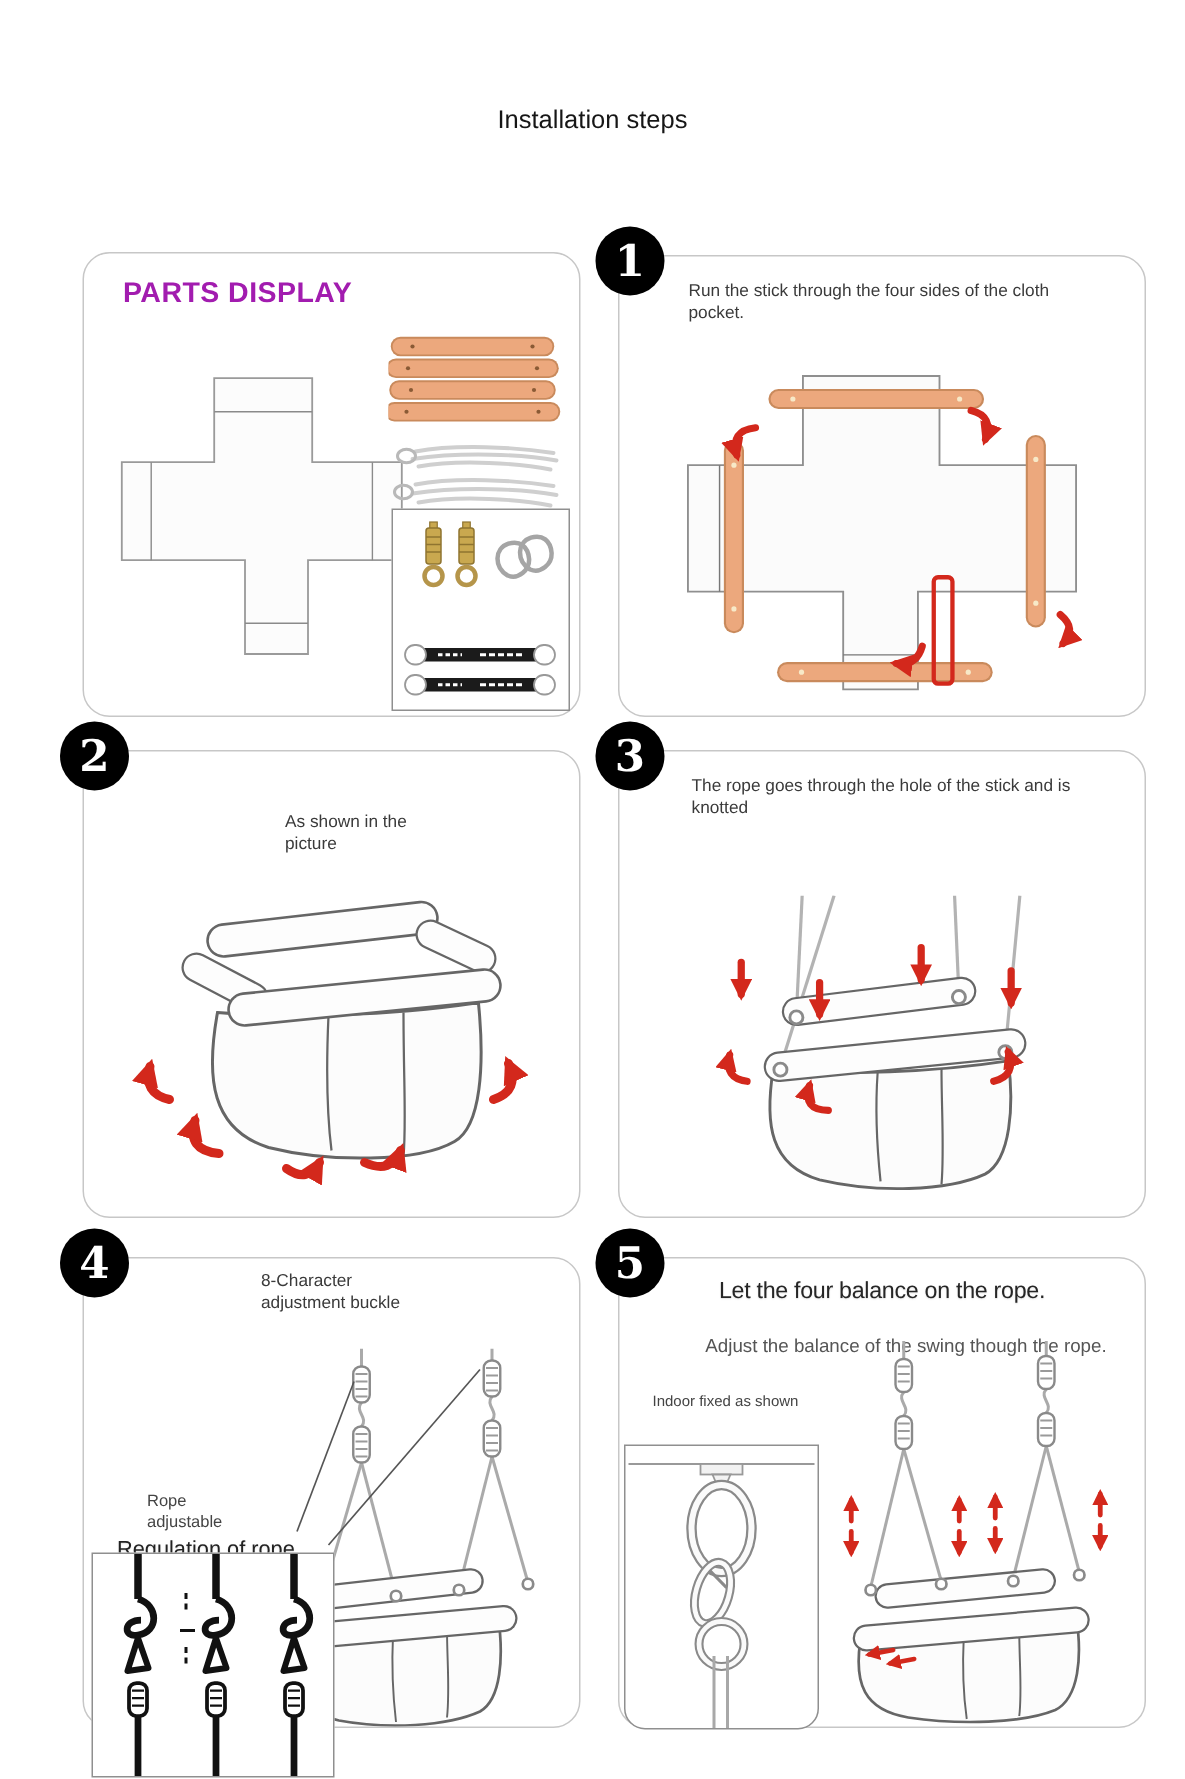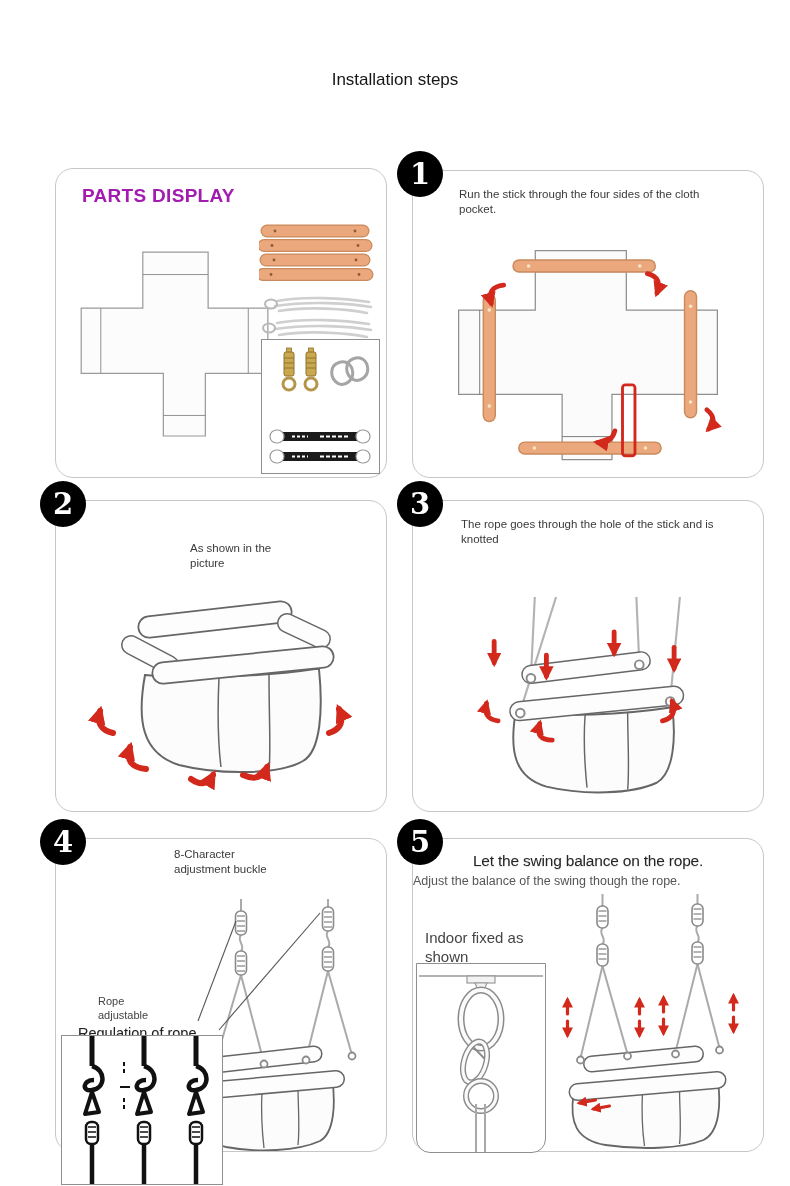--- a/index.html
+++ b/index.html
@@ -332,24 +332,24 @@
           <rect x="128" y="86" width="12" height="22" rx="5" fill="#fff" stroke-width="2.5"></rect>
           <path d="M130,91 h8 M130,96 h8 M130,101 h8" stroke-width="1.5"></path>
           <path d="M134,108 V148" stroke-width="4.5"></path>
         </g>
       </svg>
     </div>
   </section>
 
   <section class="panel" id="panel-step5">
     <div class="badge">5</div>
-    <p class="caption" style="left:0;top:12px;width:100%;text-align:center;margin:0;font-size:15.5px">Let the swing balance on the rope.</p>
-    <p class="note" style="left:0;top:34px;width:100%;margin:0;font-size:12.5px;color:#555">Adjust the balance of the swing though the rope.</p>
-
-    <p class="label-sm" style="left:12px;top:90px;width:100px;font-size:15px;margin:0">Indoor fixed as shown</p>
+    <p class="caption" style="left:0;top:12px;width:100%;text-align:center;margin:0;font-size:15.5px">Let the four balance on the rope.</p>
+    <p class="note" style="left:0;top:34px;width:100%;text-align:center;margin:16px;font-size:12.5px;color:#555">Adjust the balance of the swing though the rope.</p>
+
+    <p class="label-sm" style="left:22px;top:90px;width:100px;font-size:10px;margin:0">Indoor fixed as shown</p>
 
     <div class="inset" style="left:3px;top:124px;width:128px;height:188px;border-radius:0 0 14px 14px">
       <svg width="128" height="188" viewBox="0 0 128 188">
         <line x1="2" y1="12" x2="126" y2="12" stroke="#999" stroke-width="1.4"></line>
         <rect x="50" y="12" width="28" height="7" fill="#f2f2f2" stroke="#999" stroke-width="1.2"></rect>
         <path d="M58,19 L70,19 L67,26 L61,26 Z" fill="#f2f2f2" stroke="#999" stroke-width="1.2"></path>
         <g>
           <ellipse cx="64" cy="55" rx="20" ry="29" fill="none" stroke="#8a8a8a" stroke-width="7"></ellipse>
           <ellipse cx="64" cy="55" rx="20" ry="29" fill="none" stroke="#fafafa" stroke-width="4"></ellipse>
         </g>

